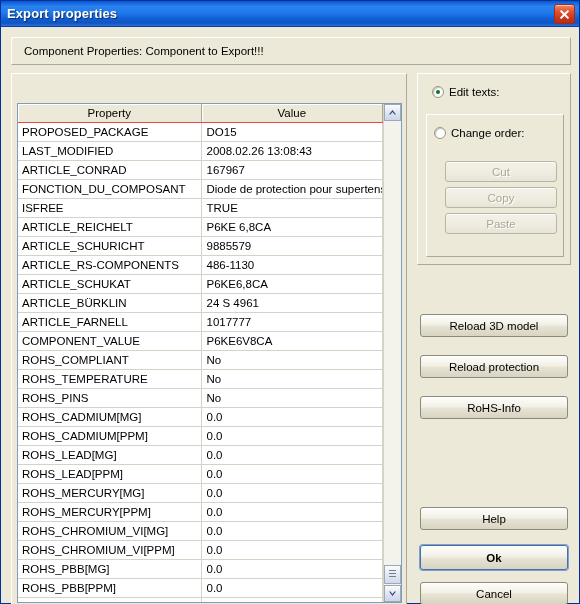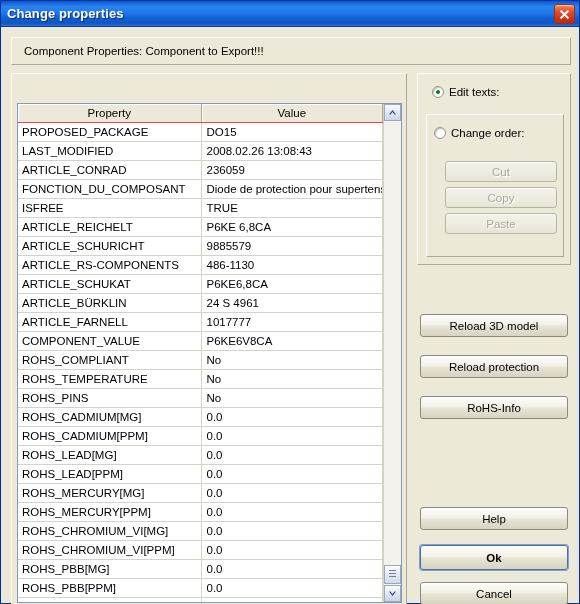--- a/index.html
+++ b/index.html
@@ -333,21 +333,21 @@
   #btn-help       { top: 434px; }
   #btn-ok         { top: 472px; height: 25px; }
   #btn-cancel     { top: 509px; }
 </style>
 </head>
 <body>
 
 <div id="window">
 
   <div id="titlebar">
-    <span id="title-text">Change properties</span>
+    <span id="title-text">Export properties</span>
     <div id="close-btn">
       <svg width="11" height="11" viewBox="0 0 11 11">
         <path d="M2.2 2.2 L8.8 8.8 M8.8 2.2 L2.2 8.8" stroke="#ffffff" stroke-width="2" stroke-linecap="round"></path>
       </svg>
     </div>
   </div>
 
   <div id="client">
 
     <div id="banner">
@@ -373,21 +373,21 @@
                 <tr>
                   <td class="prop">PROPOSED_PACKAGE</td>
                   <td class="val">DO15</td>
                 </tr>
                 <tr>
                   <td class="prop">LAST_MODIFIED</td>
                   <td class="val">2008.02.26 13:08:43</td>
                 </tr>
                 <tr>
                   <td class="prop">ARTICLE_CONRAD</td>
-                  <td class="val">236059</td>
+                  <td class="val">167967</td>
                 </tr>
                 <tr>
                   <td class="prop">FONCTION_DU_COMPOSANT</td>
                   <td class="val">Diode de protection pour supertension</td>
                 </tr>
                 <tr>
                   <td class="prop">ISFREE</td>
                   <td class="val">TRUE</td>
                 </tr>
                 <tr>

